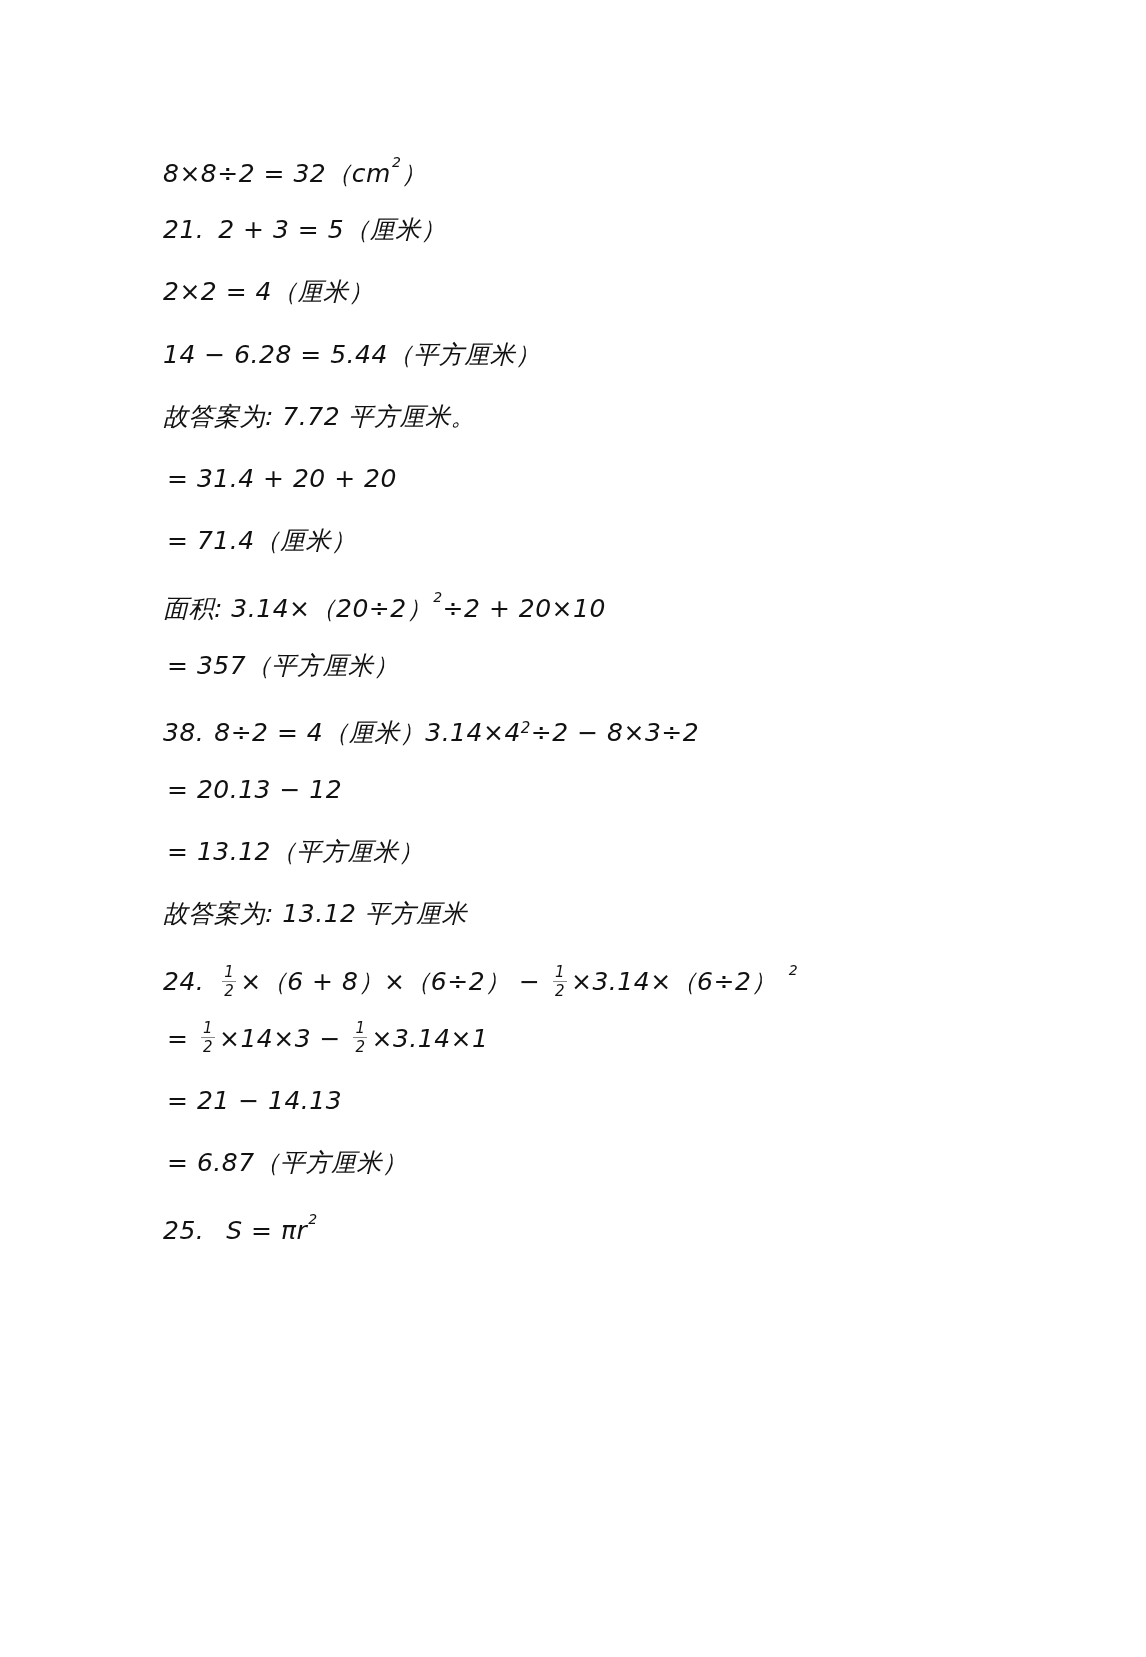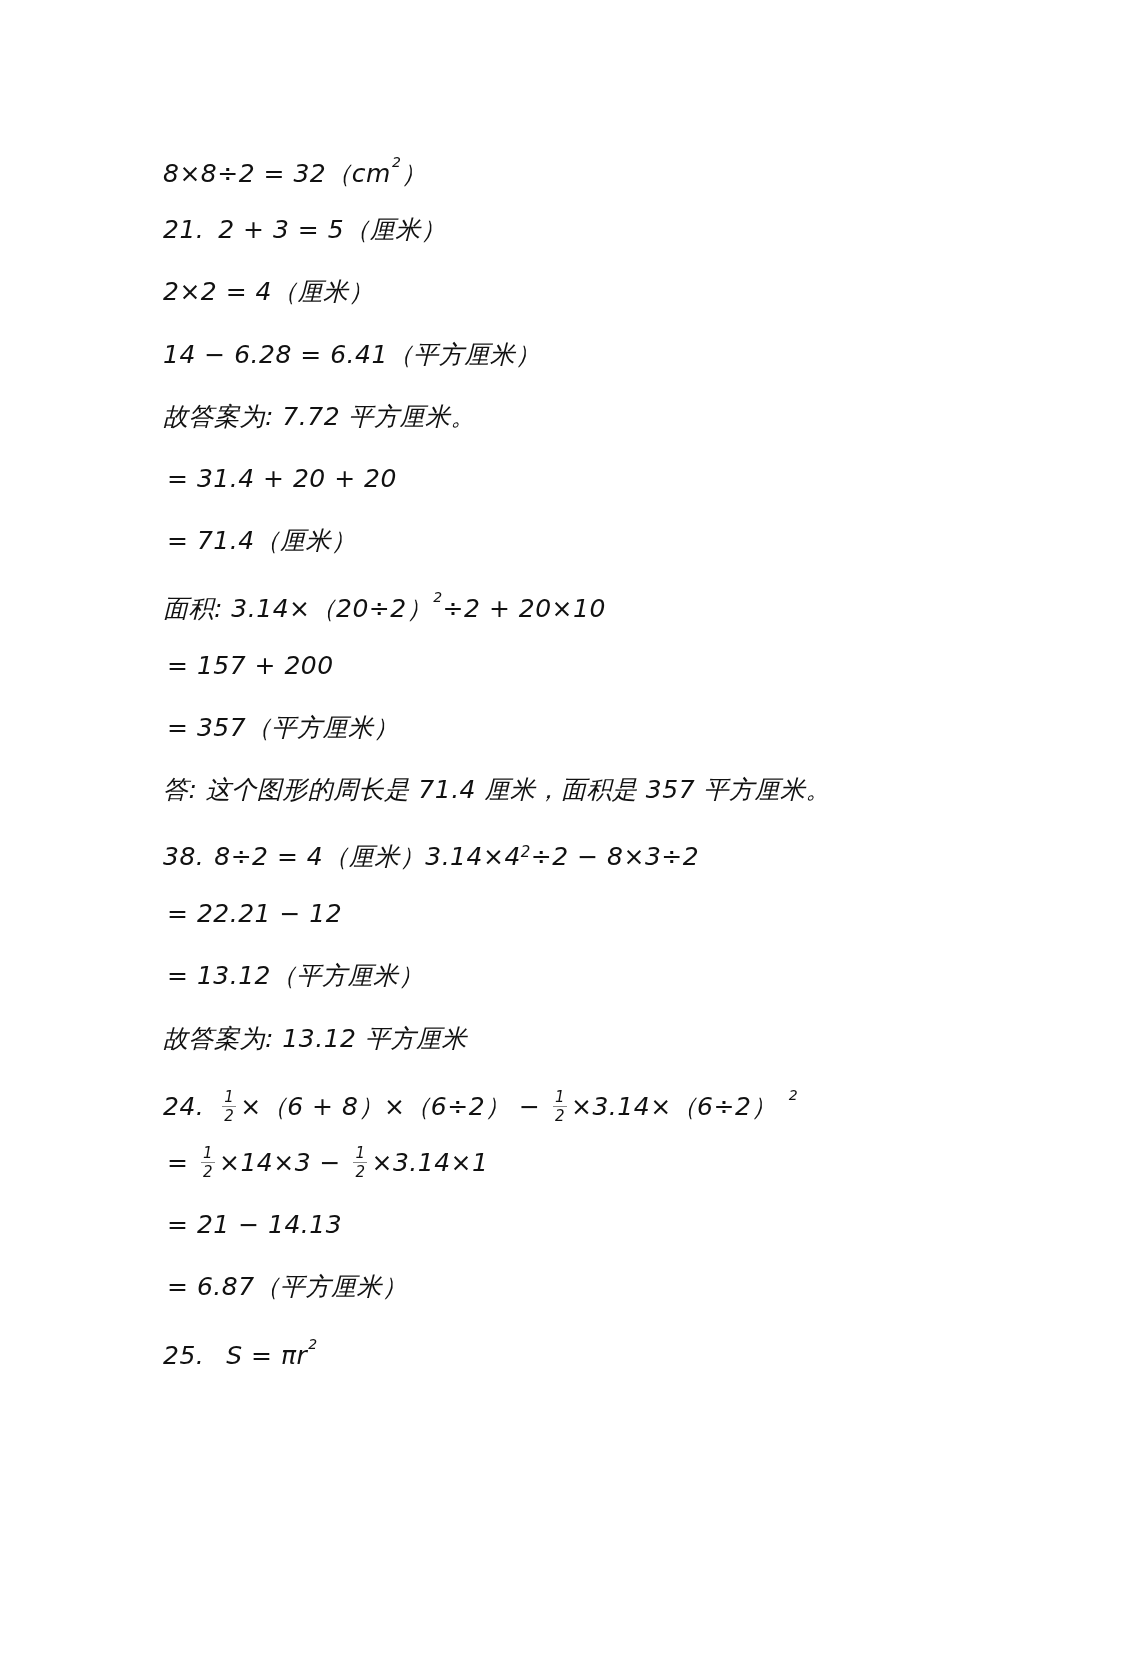--- a/index.html
+++ b/index.html
@@ -66,58 +66,52 @@
   <div class="line">
     <span>21.</span><span class="gap"></span><span>2 + 3 = 5（厘米）</span>
   </div>
 
   <div class="line">
     <span>2×2 = 4（厘米）</span>
   </div>
 
 
   <div class="line">
-    <span>14 − 6.28 = 6.41（平方厘米）</span>
+    <span>14 − 6.28 = 5.44（平方厘米）</span>
   </div>
 
   <div class="line">
     <span>故答案为:  7.72 平方厘米。</span>
   </div>
 
 
   <div class="line indent">
     <span>= 31.4 + 20 + 20</span>
   </div>
 
   <div class="line indent">
     <span>= 71.4（厘米）</span>
   </div>
 
   <div class="line">
     <span>面积:  3.14×（20÷2）</span><sup class="sq">2</sup><span>÷2 + 20×10</span>
   </div>
 
-  <div class="line indent">
-    <span>= 157 + 200</span>
-  </div>
 
   <div class="line indent">
     <span>= 357（平方厘米）</span>
   </div>
 
-  <div class="line">
-    <span>答:  这个图形的周长是 71.4 厘米，面积是 357 平方厘米。</span>
-  </div>
 
   <div class="line">
     <span>38.</span><span class="gap" style="width:10px"></span><span>8÷2 = 4（厘米）3.14×4</span><sup class="sq-small">2</sup><span>÷2 − 8×3÷2</span>
   </div>
 
   <div class="line indent">
-    <span>= 22.21 − 12</span>
+    <span>= 20.13 − 12</span>
   </div>
 
   <div class="line indent">
     <span>= 13.12（平方厘米）</span>
   </div>
 
   <div class="line">
     <span>故答案为:  13.12 平方厘米</span>
   </div>
 

